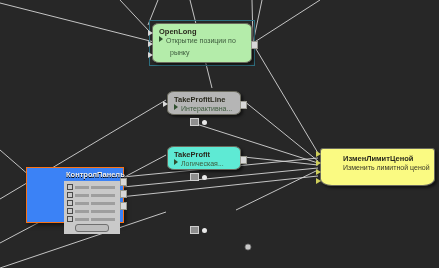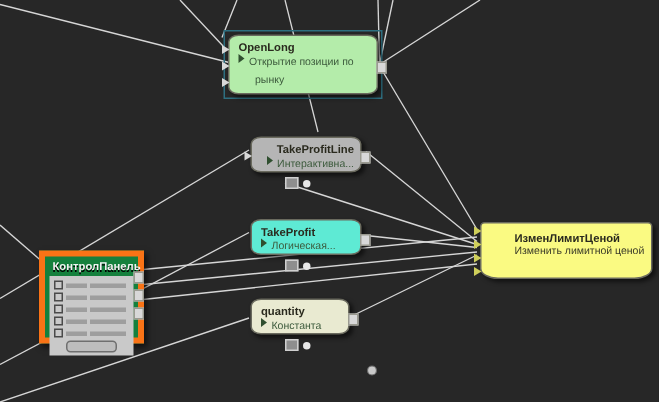--- a/index.html
+++ b/index.html
@@ -84,23 +84,24 @@
   }
   .handle .dot{
     width:5px;height:5px;
     background:#e8e8e8;
     border-radius:50%;
   }
 
   
   #ctrlpanel{
     position:absolute;
-    background:#15803d;
-    border:4px solid #f97316;
+    background:#3b82f6;
+    border:1px solid #f97316;
     box-shadow:2px 2px 4px rgba(0,0,0,.6);
+    padding-left:34px;
   }
   #ctrlpanel .cp-title{
     font-size:7.5px;font-weight:bold;
     color:#f2f2f2;
     padding:2px 4px 2px 5px;
     white-space:nowrap;
     text-shadow:0 1px 0 #000;
   }
   #ctrlpanel .cp-body{
     background:#c9c9c9;
@@ -155,21 +156,21 @@
     <div class="nsub">
       <span class="tri"></span><span class="txt">Открытие позиции по</span>
     </div>
     <div class="nsub" style="padding-left:17px;"><span class="txt">рынку</span></div>
     <span class="port in" style="top:6px;"></span>
     <span class="port in" style="top:17px;"></span>
     <span class="port in" style="top:28px;"></span>
     <span class="port sq out" style="top:17px;right:-7px;border:1px solid #9a9a90;"></span>
   </div>
 
-  <div class="node pillow" style="left:167px;top:91px;width:74px;height:24px;background:#b5b5b5;text-align:right;">
+  <div class="node pillow" style="left:167px;top:91px;width:74px;height:24px;background:#b5b5b5;">
     <div class="ntitle">TakeProfitLine</div>
     <div class="nsub">
       <span class="tri"></span><span class="txt">Интерактивна...</span>
     </div>
     <span class="port in" style="top:9px;"></span>
     <span class="port sq out" style="top:9px;right:-7px;"></span>
   </div>
   <div class="handle" style="left:190px;top:118px;">
     <span class="box"></span>
     <span class="dot"></span>
@@ -180,27 +181,20 @@
     <div class="nsub">
       <span class="tri"></span><span class="txt">Логическая...</span>
     </div>
     <span class="port sq out" style="top:9px;right:-7px;"></span>
   </div>
   <div class="handle" style="left:190px;top:173px;">
     <span class="box"></span>
     <span class="dot"></span>
   </div>
 
-  <div class="node pillow" style="left:167px;top:199px;width:66px;height:24px;background:#e9ead1;">
-    <div class="ntitle">quantity</div>
-    <div class="nsub">
-      <span class="tri"></span><span class="txt">Константа</span>
-    </div>
-    <span class="port sq out" style="top:9px;right:-7px;"></span>
-  </div>
   <div class="handle" style="left:190px;top:226px;">
     <span class="box"></span>
     <span class="dot"></span>
   </div>
 
   <div class="node" style="left:320px;top:148px;width:115px;height:38px;background:#fafa82;border-radius:3px 3px 12px 12px/3px 3px 7px 7px;padding-left:16px;">
     <div class="ntitle" style="padding-top:5px;font-size:7.5px;">ИзменЛимитЦеной</div>
     <div class="nsub" style="padding-left:6px;color:#3a3a28;"><span class="txt" style="color:#3a3a28;">Изменить лимитной ценой</span></div>
     <span class="port in" style="top:2px;border-left-color:#cfcf5a;"></span>
     <span class="port in" style="top:11px;border-left-color:#cfcf5a;"></span>

